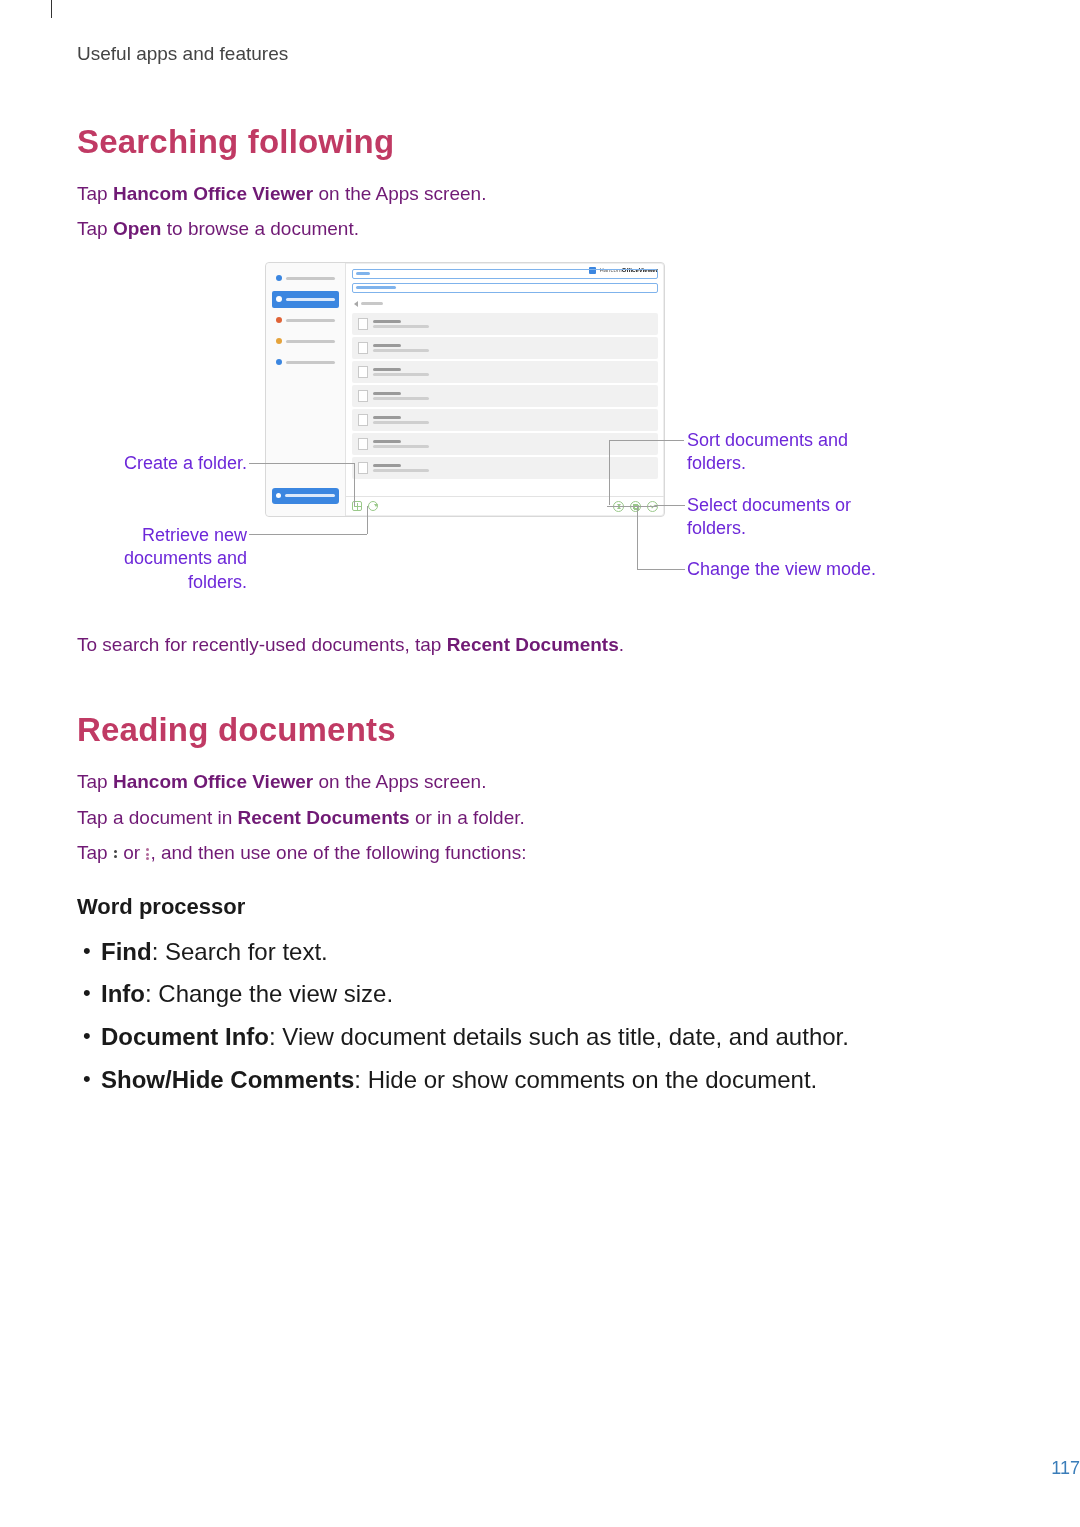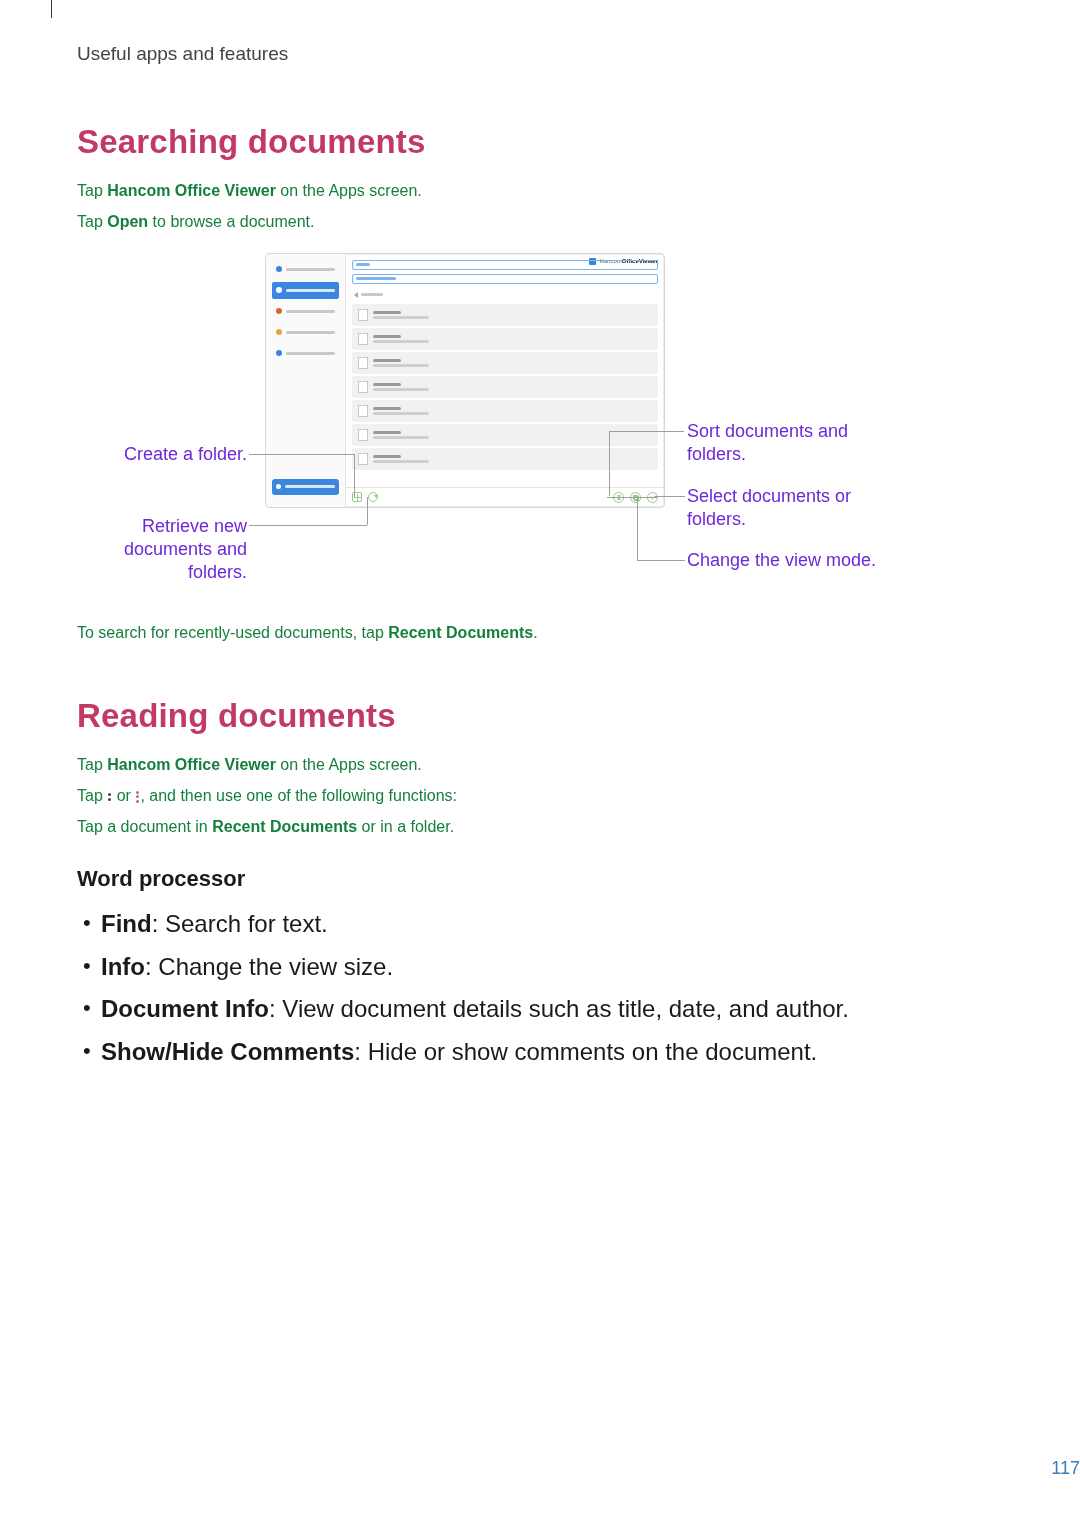--- a/index.html
+++ b/index.html
@@ -33,24 +33,24 @@
       font-weight: 400;
     }
     h2.sec {
       color: #c03a64;
       font-size: 33px;
       font-weight: 700;
       letter-spacing: .2px;
       margin-bottom: 18px;
     }
     p.body {
-      font-size: 16px;
+      font-size: 19px;
       line-height: 1.55;
       margin-bottom: 6px;
-      color: #15803d;
+      color: #701a75;
     }
     p.body b { font-weight: 700; }
     .fig-wrap {
       position: relative;
       margin: 18px 0 8px 0;
       height: 360px;
     }
     
     .shot {
       position: absolute;
@@ -140,21 +140,21 @@
       color:#3a7db9;font-size:18px;
     }
   </style>
 </head>
 <body>
 
 <div class="page">
   <div class="tab"></div>
   <div class="running-head">Useful apps and features</div>
 
-  <h2 class="sec">Searching documents</h2>
+  <h2 class="sec">Searching following</h2>
   <p class="body">
     <span>Tap </span><b>Hancom Office Viewer</b><span> on the Apps screen.</span>
   </p>
   <p class="body">
     <span>Tap </span><b>Open</b><span> to browse a document.</span>
   </p>
 
   <div class="fig-wrap">
 
     <div class="shot">
@@ -284,24 +284,24 @@
 
   <p class="body">
     <span>To search for recently-used documents, tap </span><b>Recent Documents</b><span>.</span>
   </p>
 
   <h2 class="sec gap-before-h2">Reading documents</h2>
   <p class="body">
     <span>Tap </span><b>Hancom Office Viewer</b><span> on the Apps screen.</span>
   </p>
   <p class="body">
+    <span>Tap a document in </span><b>Recent Documents</b><span> or in a folder.</span>
+  </p>
+  <p class="body">
     <span>Tap </span><span class="inline-icon two"><span class="d"></span><span class="d"></span></span><span> or </span><span class="inline-icon three"><span class="d"></span><span class="d"></span><span class="d"></span></span><span>, and then use one of the following functions:</span>
-  </p>
-  <p class="body">
-    <span>Tap a document in </span><b>Recent Documents</b><span> or in a folder.</span>
   </p>
 
   <h3 class="sub">Word processor</h3>
   <ul class="bullets">
     <li><b>Find</b><span>: Search for text.</span></li>
     <li><b>Info</b><span>: Change the view size.</span></li>
     <li><b>Document Info</b><span>: View document details such as title, date, and author.</span></li>
     <li><b>Show/Hide Comments</b><span>: Hide or show comments on the document.</span></li>
   </ul>
 

